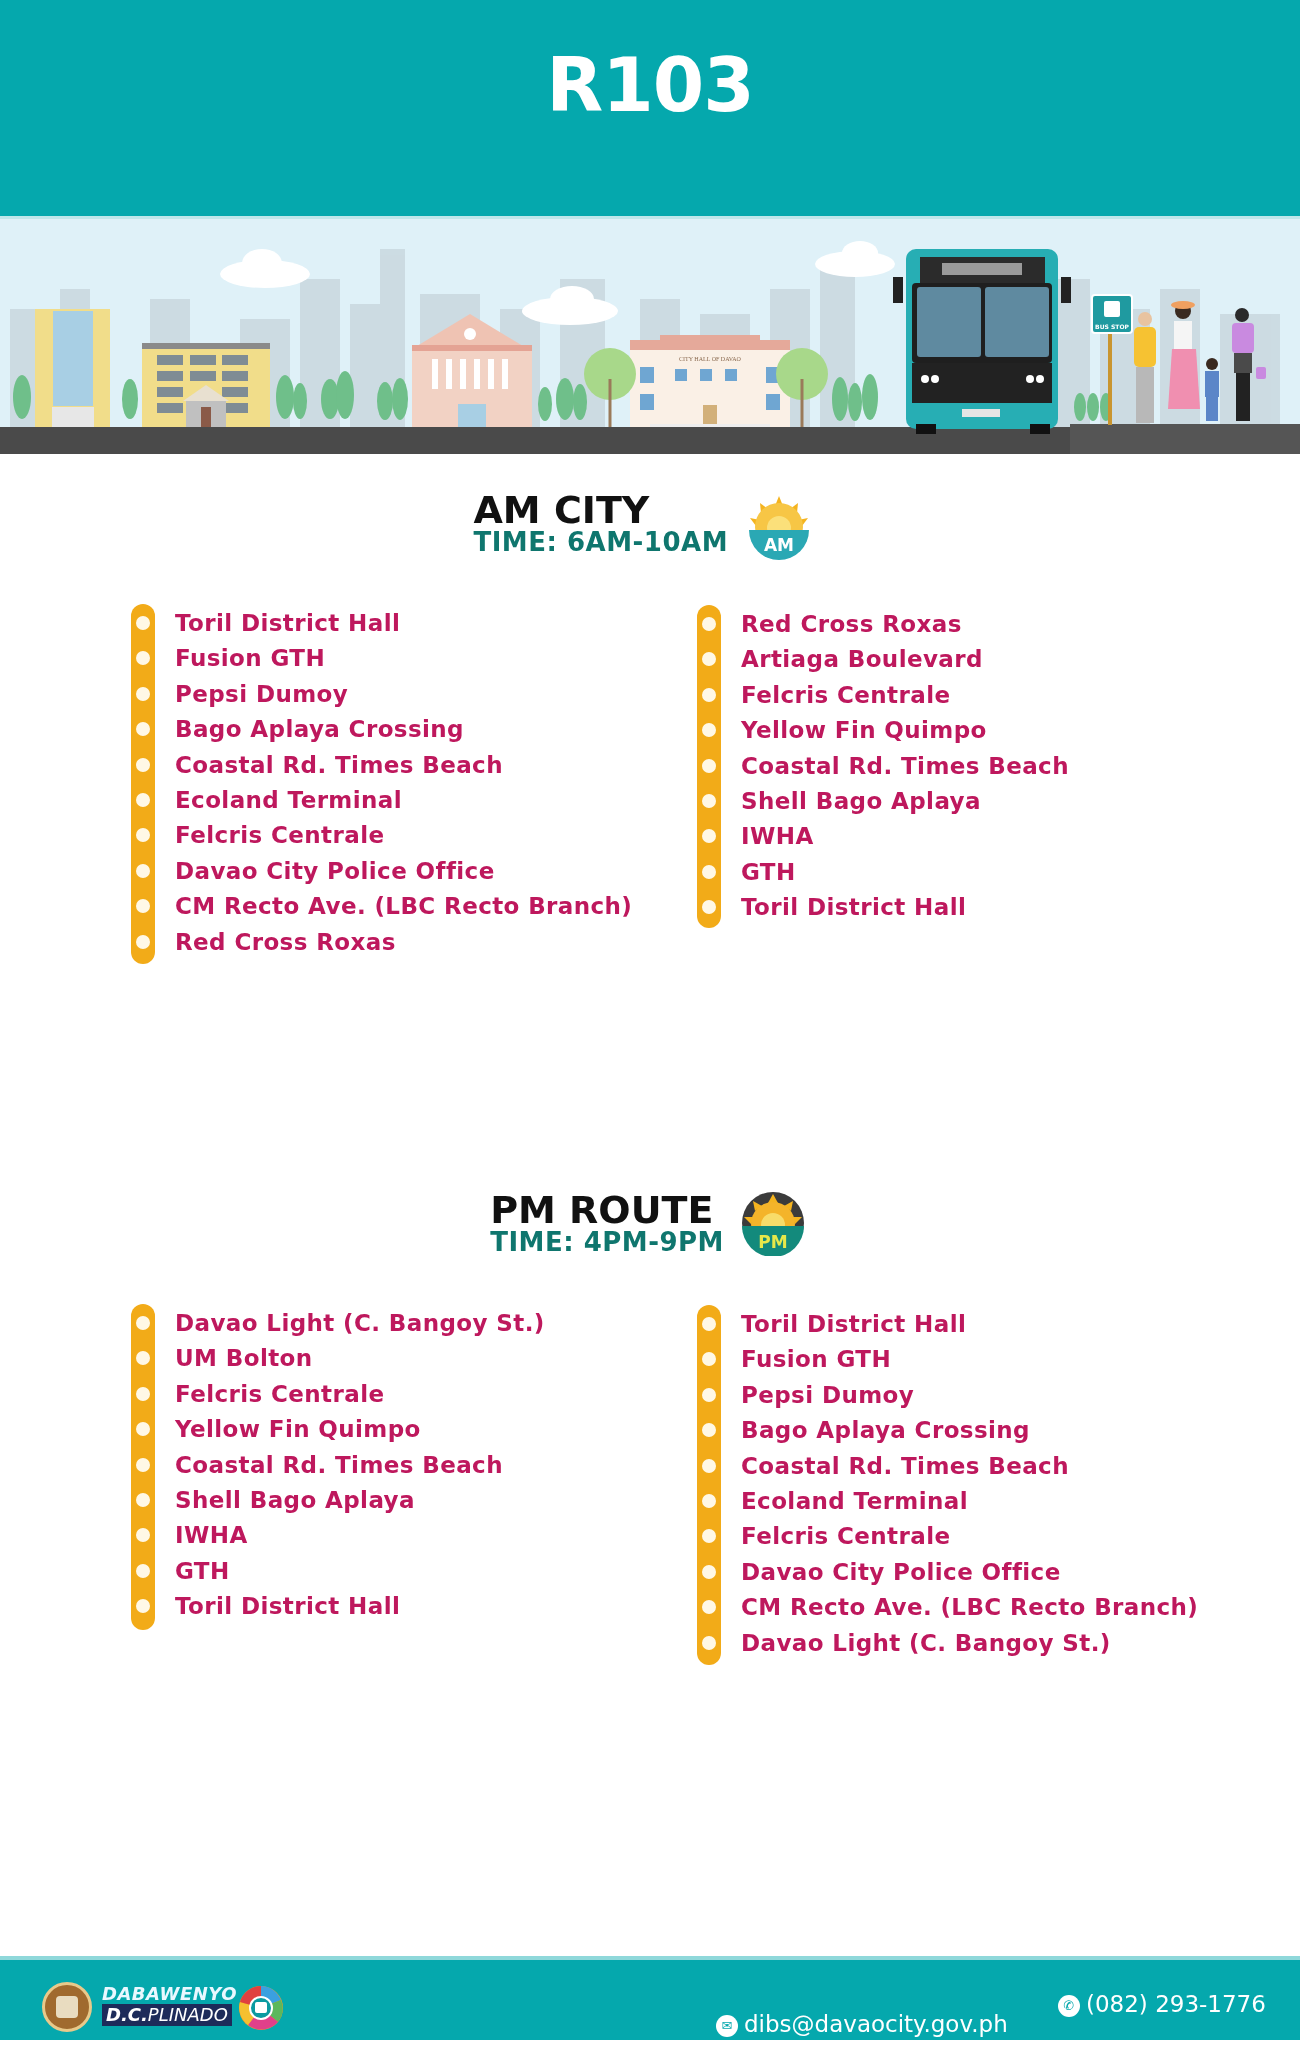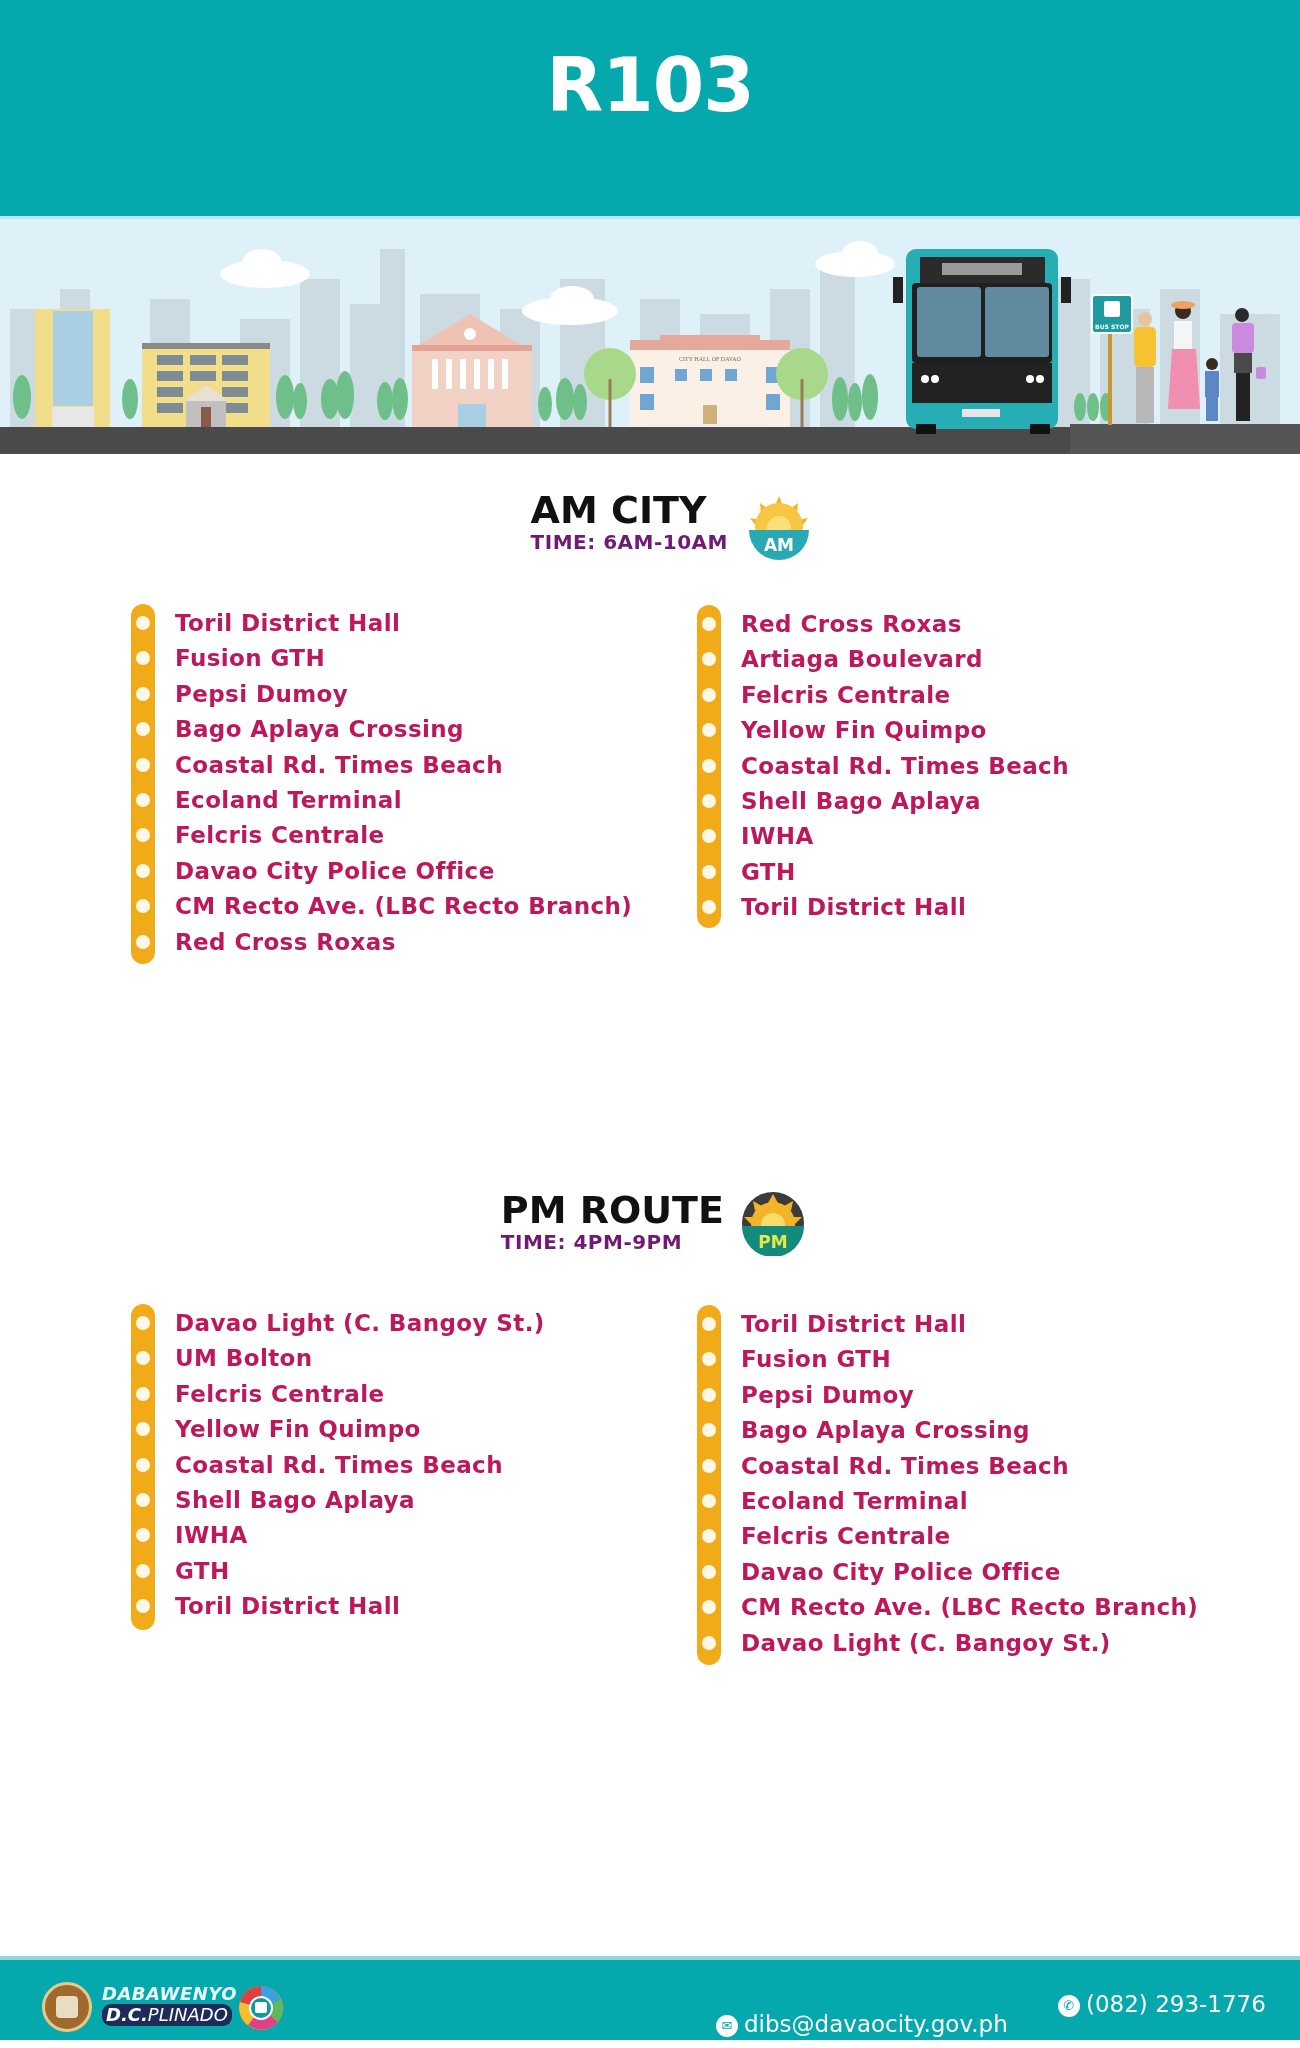--- a/index.html
+++ b/index.html
@@ -9,35 +9,35 @@
   .header { position: absolute; left: 0; top: 0; width: 1300px; height: 216px; background: #05a8ad; text-align: center; color: #fff; padding-left: 48px; }
   .header .code { position: absolute; left: 0; right: 0; top: 42px; font-size: 74px; font-weight: bold; letter-spacing: -1px; }
   .header .subtitle { position: absolute; left: 0; right: 0; top: 130px; font-size: 47px; font-weight: bold; letter-spacing: -0.5px; }
 
   .banner { position: absolute; left: 0; top: 216px; width: 1300px; height: 238px; background: #dff1f8; overflow: hidden; border-top: 3px solid #bfe7ea; }
   .banner svg { display: block; }
 
   .route-heading { position: absolute; left: 0; width: 1300px; height: 80px; }
   .route-heading .titles { position: absolute; right: 570px; text-align: left; }
   .route-heading .title { font-size: 38px; font-weight: bold; line-height: 40px; letter-spacing: 0px; color: #111; }
-  .route-heading .time { font-size: 20px; font-weight: bold; line-height: 24px; letter-spacing: 0.5px; color: #701a75; }
+  .route-heading .time { font-size: 26px; font-weight: bold; line-height: 24px; letter-spacing: 0.5px; color: #0f766e; }
   .route-heading .badge { position: absolute; width: 66px; height: 66px; }
 
   .stop-list { position: absolute; }
   .stop-list .rail { position: absolute; left: 0; top: 0; width: 24px; background: #f2ab18; border-radius: 12px; }
   .stop-list ul { list-style: none; position: relative; }
   .stop-list li { position: relative; height: 35.4px; padding-left: 44px; font-size: 23px; font-weight: bold; line-height: 35.4px; color: #be185d; white-space: nowrap; letter-spacing: 0.4px; }
   .stop-list li .dot { position: absolute; left: 5px; top: 10px; width: 14px; height: 14px; border-radius: 50%; background: #fff8e6; }
 
   .footer { position: absolute; left: 0; top: 1956px; width: 1300px; height: 84px; background: #05a8ad; border-top: 4px solid #8fd8da; }
   .footer .seal { position: absolute; left: 42px; top: 22px; width: 50px; height: 50px; border-radius: 50%; background: #a06a2e; border: 3px solid #e8c98a; }
   .footer .seal::after { content: ""; position: absolute; left: 11px; top: 11px; width: 22px; height: 22px; border-radius: 4px; background: #e9dcc0; }
   .footer .brand { position: absolute; left: 102px; top: 24px; }
   .footer .brand .l1 { font-size: 18px; font-style: italic; font-weight: bold; color: #e9f8ff; line-height: 20px; letter-spacing: 0.5px; }
-  .footer .brand .l2 { display: inline-block; background: #1d2b5a; color: #fff; font-size: 18px; font-style: italic; line-height: 22px; padding: 0 4px; border-radius: 9px; }
+  .footer .brand .l2 { display: inline-block; background: #1d2b5a; color: #fff; font-size: 18px; font-style: italic; line-height: 22px; padding: 0 4px; }
   .footer .brand .l2 b { font-weight: bold; }
   .footer .buslogo { position: absolute; left: 236px; top: 20px; width: 50px; height: 52px; }
   .footer .contact { position: absolute; top: 30px; font-size: 23px; color: #ffffff; line-height: 28px; }
   .footer .contact .ic { display: inline-block; width: 22px; height: 22px; border-radius: 50%; background: #fff; color: #05a8ad; font-size: 13px; text-align: center; line-height: 22px; vertical-align: 2px; margin-right: 6px; font-weight: bold; }
 </style>
 </head>
 <body>
 
 <div class="header">
   <div class="code">R103</div>

